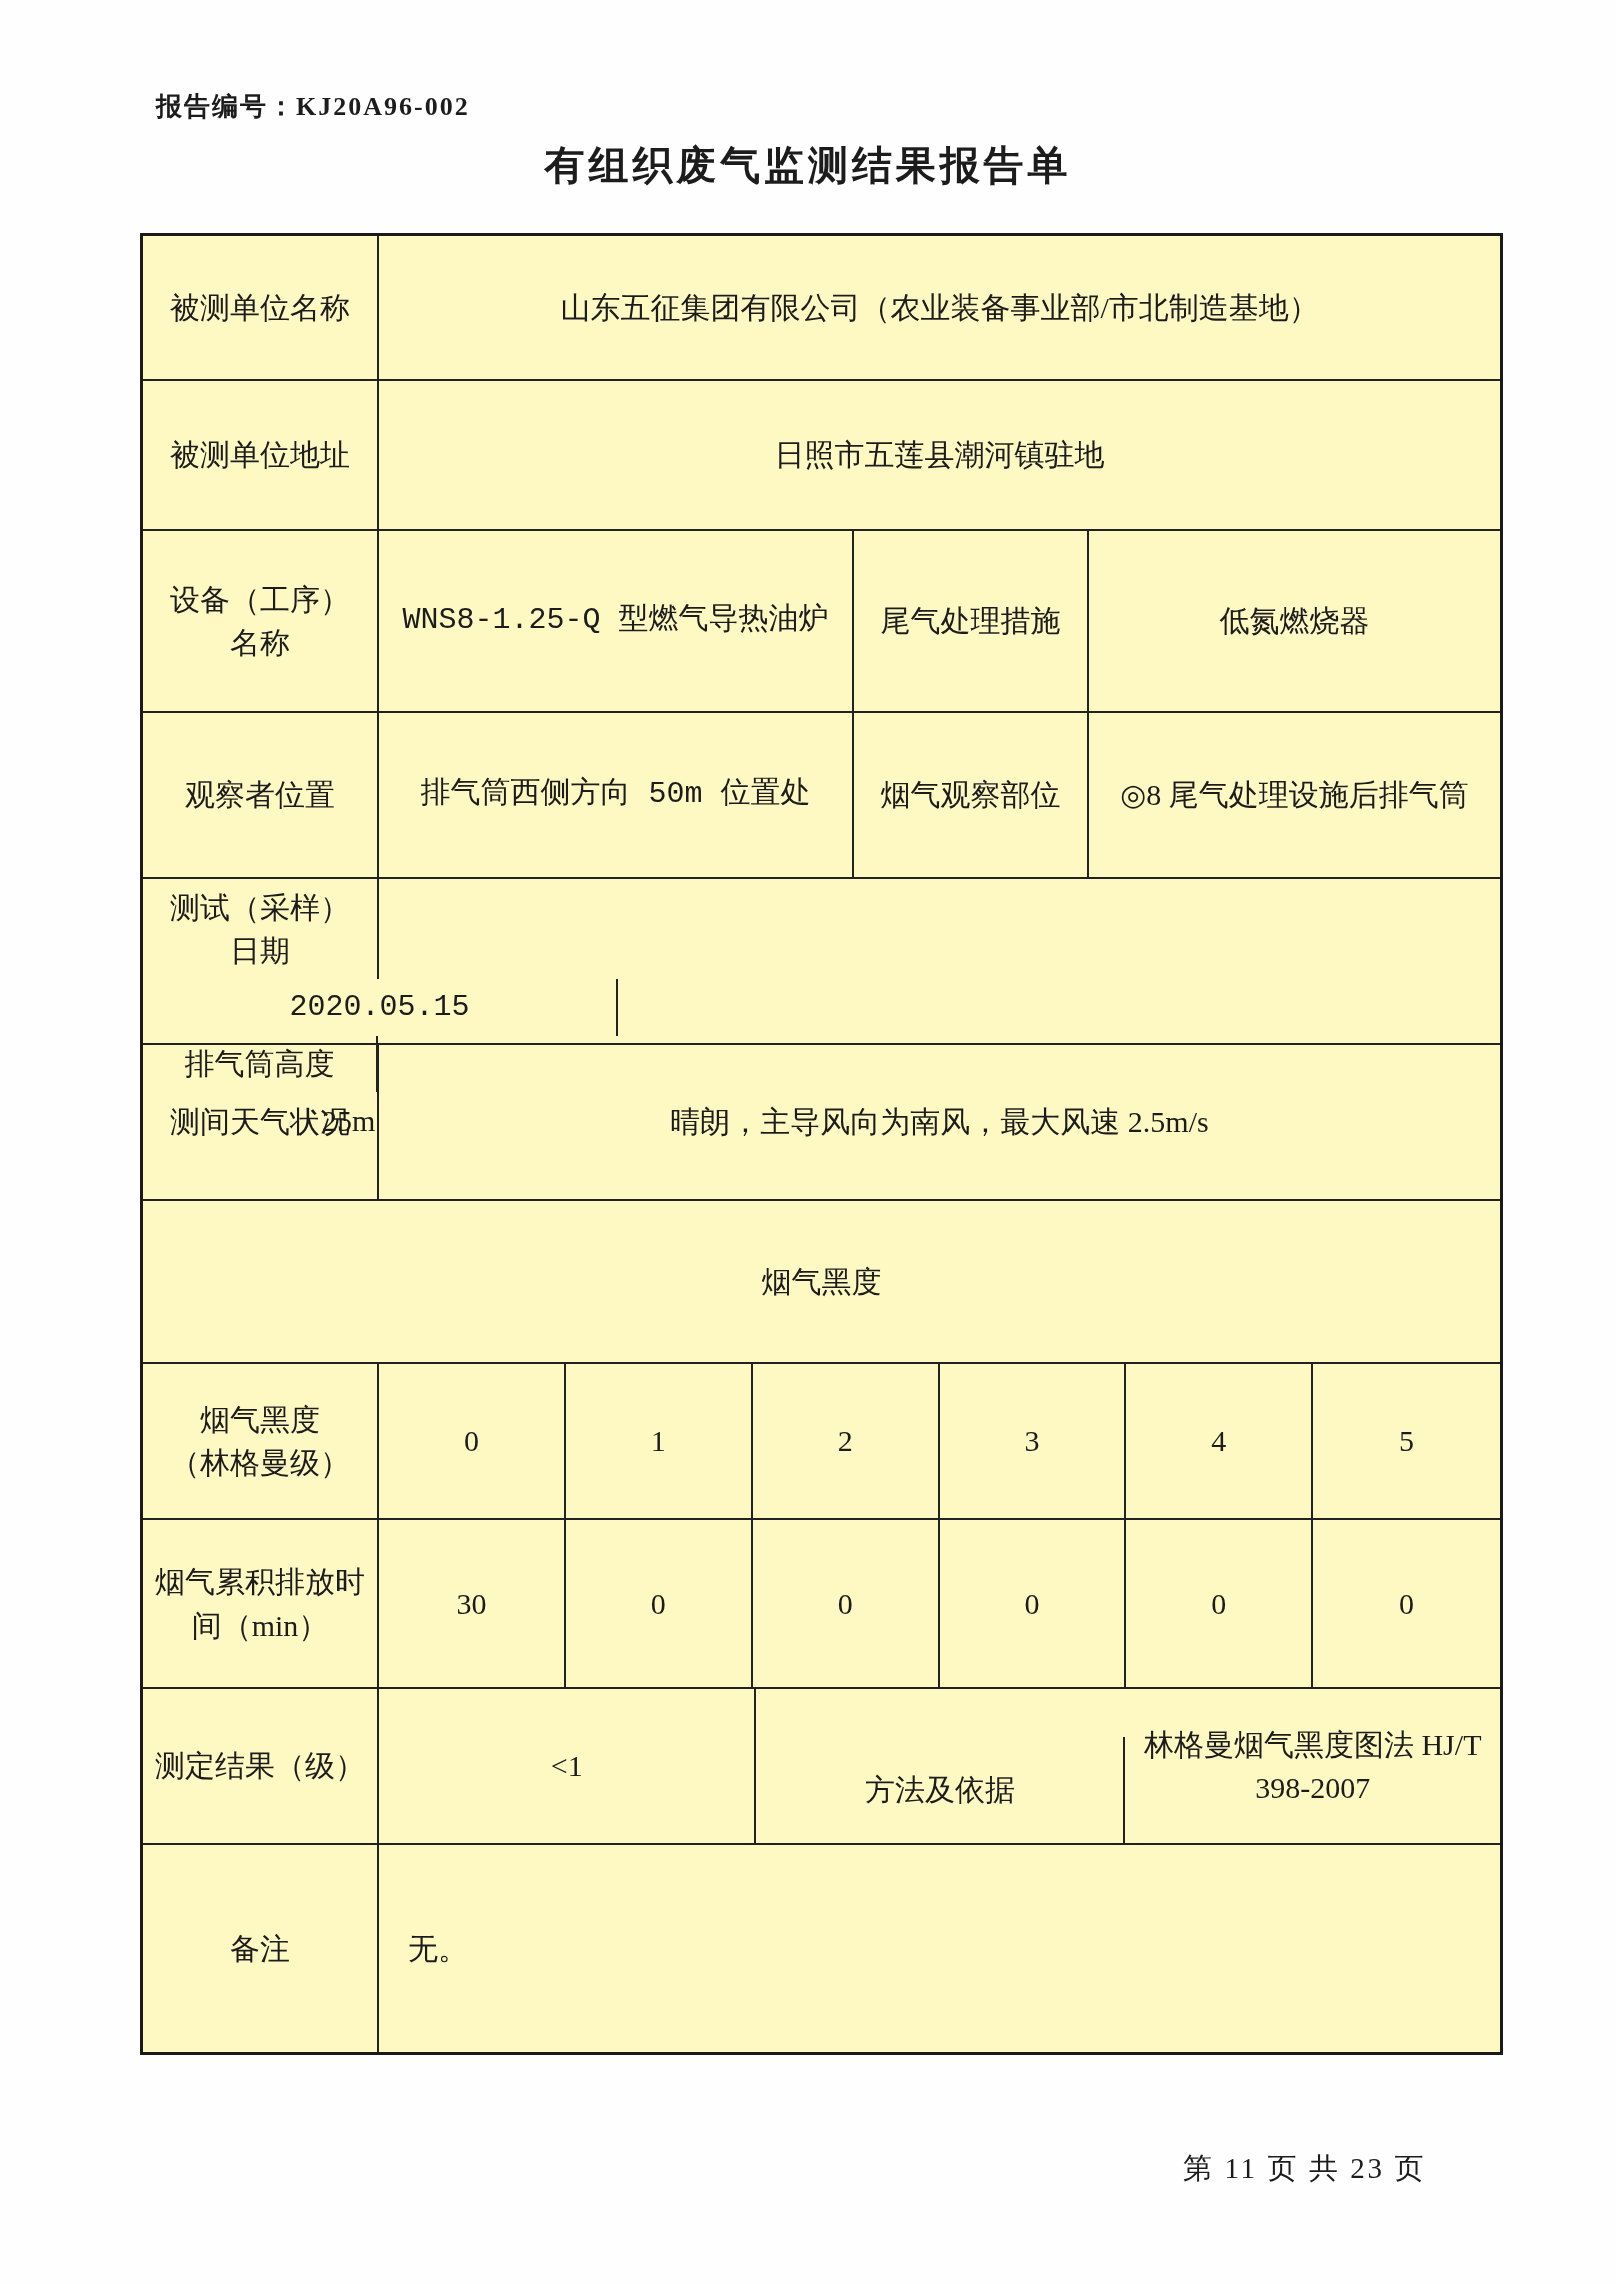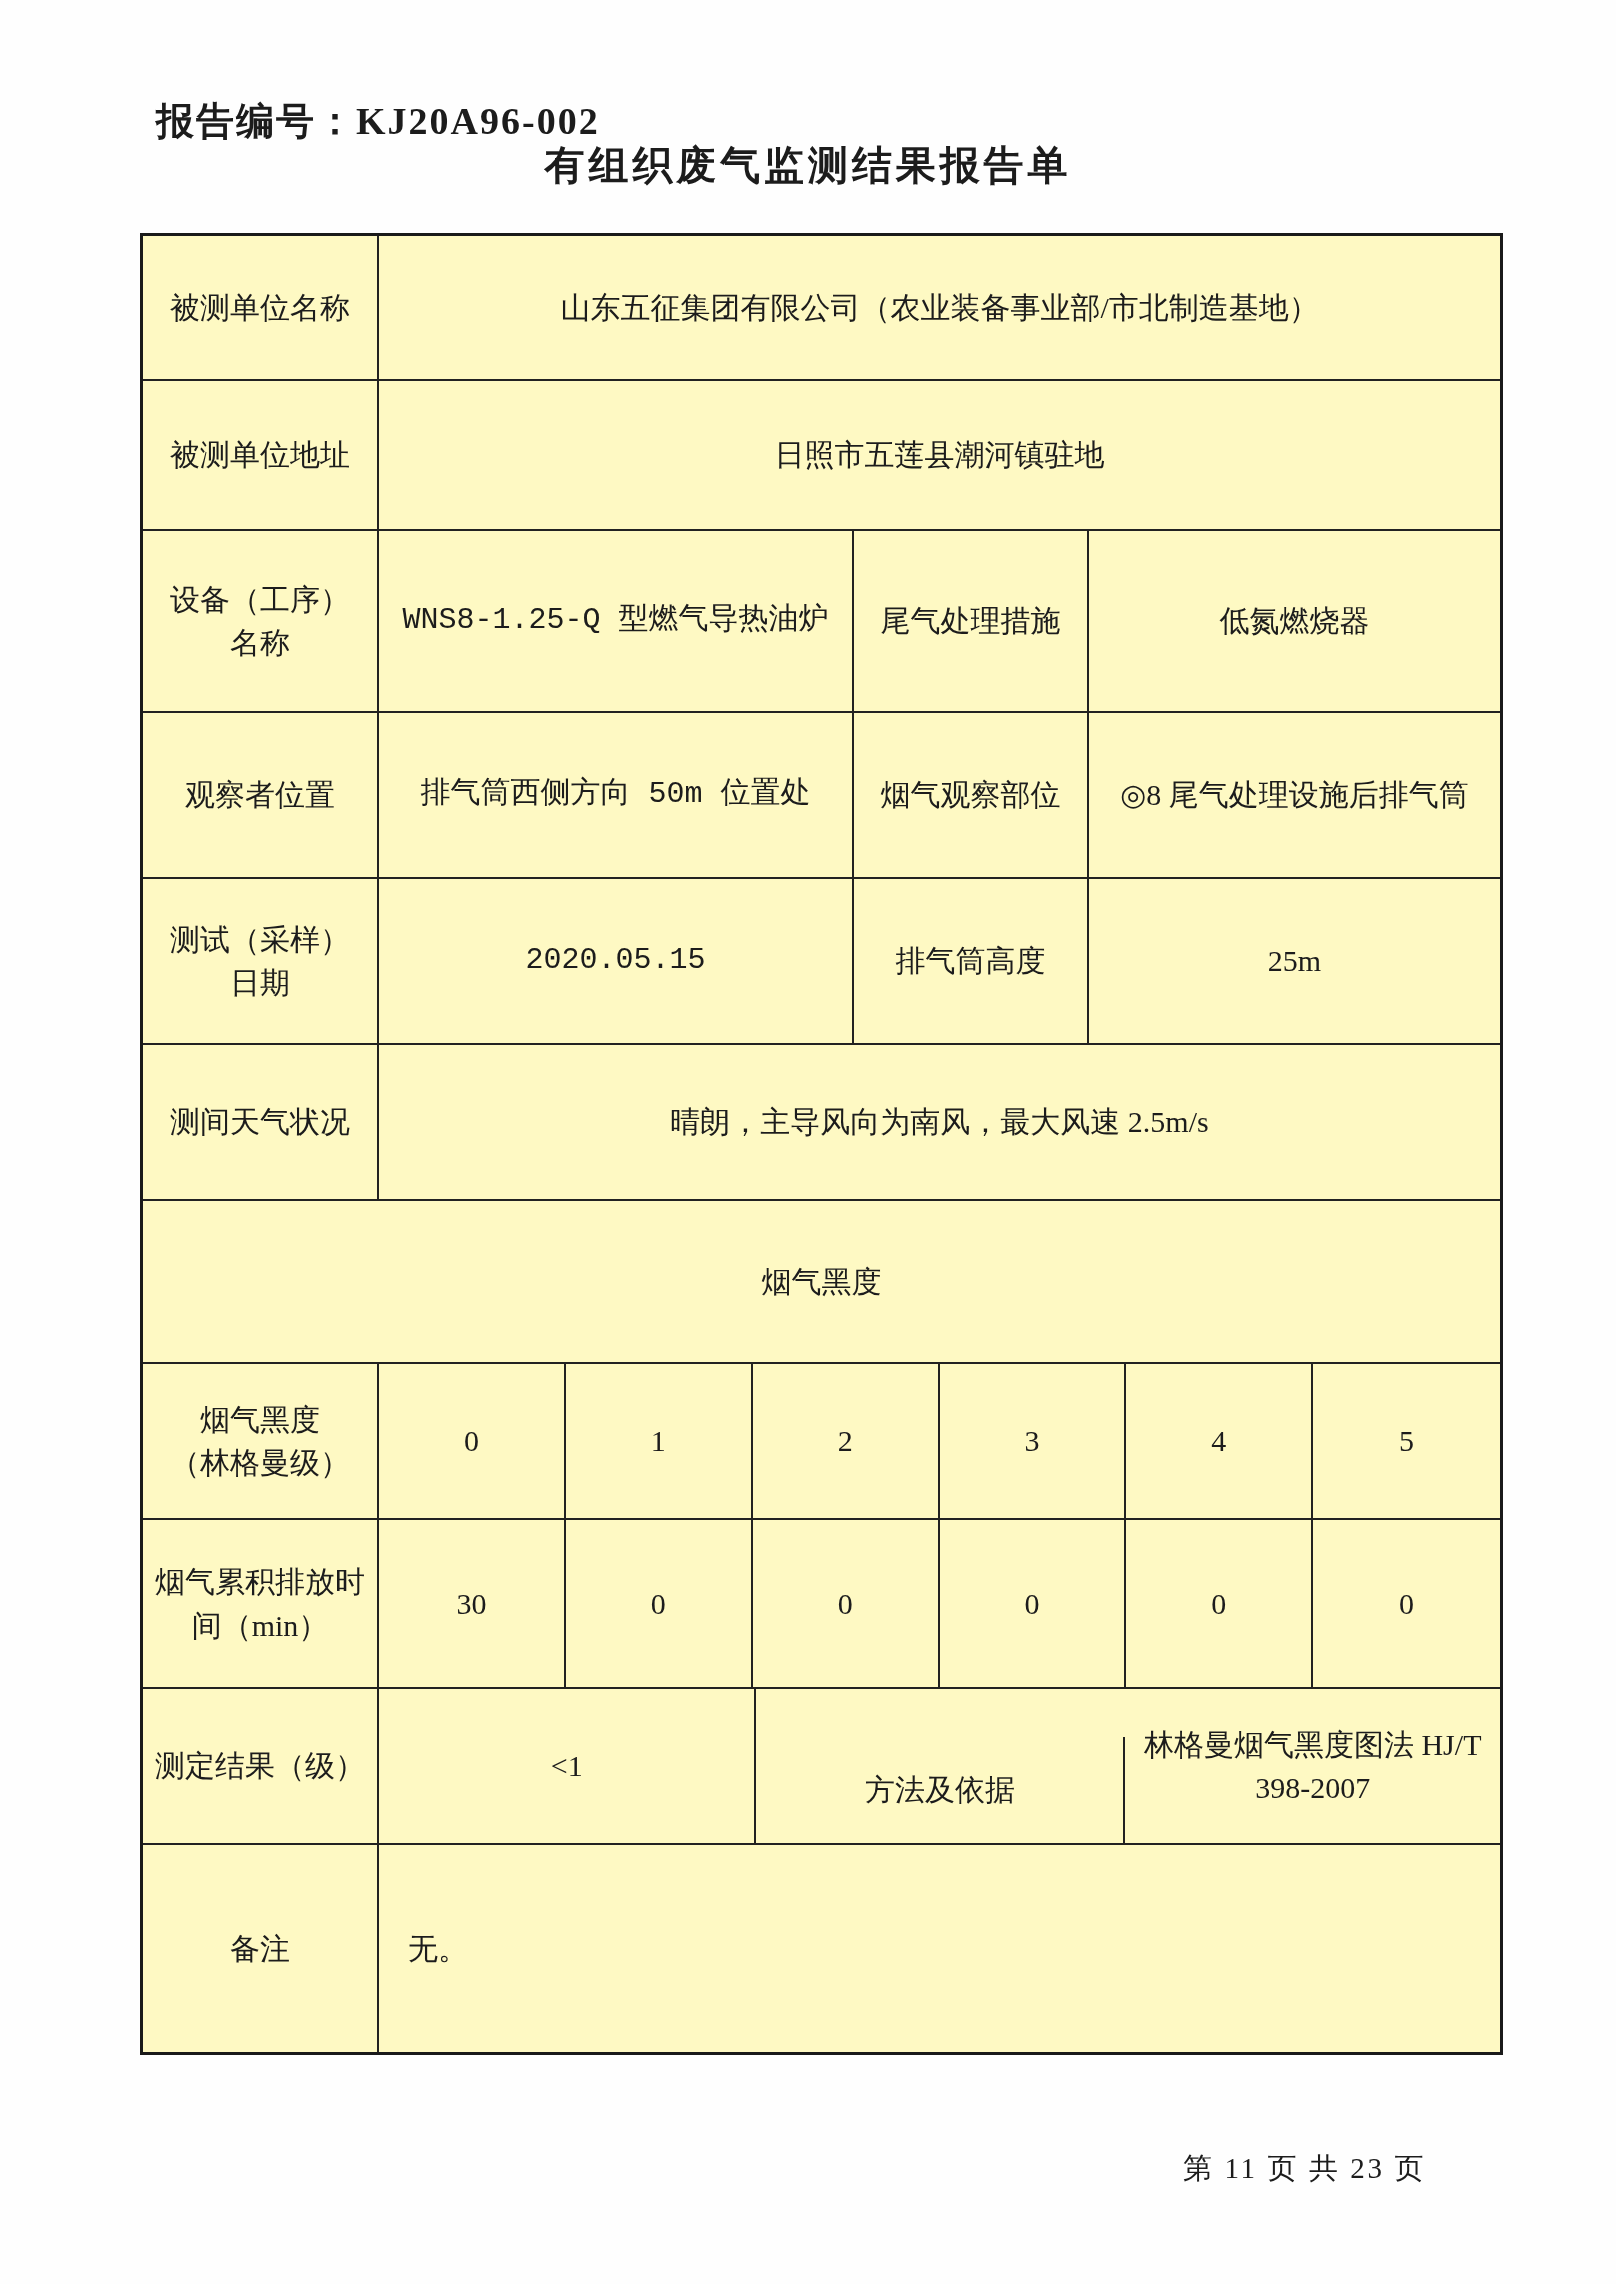--- a/index.html
+++ b/index.html
@@ -15,22 +15,22 @@
     color: #1c1c1c;
   }
   .page {
     position: absolute;
     inset: 0;
     background: #fefefe;
   }
   .report-no {
     position: absolute;
     left: 156px;
-    top: 96px;
-    font-size: 38px;
+    top: 89px;
+    font-size: 26px;
     font-weight: bold;
     letter-spacing: 2px;
     white-space: nowrap;
   }
   .doc-title {
     position: absolute;
     left: 0;
     top: 138px;
     width: 100%;
     text-align: center;
@@ -69,21 +69,21 @@
   .t-cell.left-align {
     justify-content: flex-start;
     text-align: left;
     padding-left: 29px;
   }
   
   .h-r1  { height: 145px; }
   .h-r2  { height: 150px; }
   .h-r3  { height: 182px; }
   .h-r4  { height: 166px; }
-  .h-r5  { height: 166px; }
+  .h-r5  { height: 166px; flex-direction: column; }
   .h-r6  { height: 156px; }
   .h-r7  { height: 163px; }
   .h-r8  { height: 156px; }
   .h-r9  { height: 169px; }
   .h-r10 { height: 156px; }
   .h-r11 { height: 207px; }
   
   .w-label  { width: 17.4%; }
   .w-wide   { width: 82.6%; }
   .w-v1     { width: 35.0%; font-family: Liberation Mono, monospace; }

